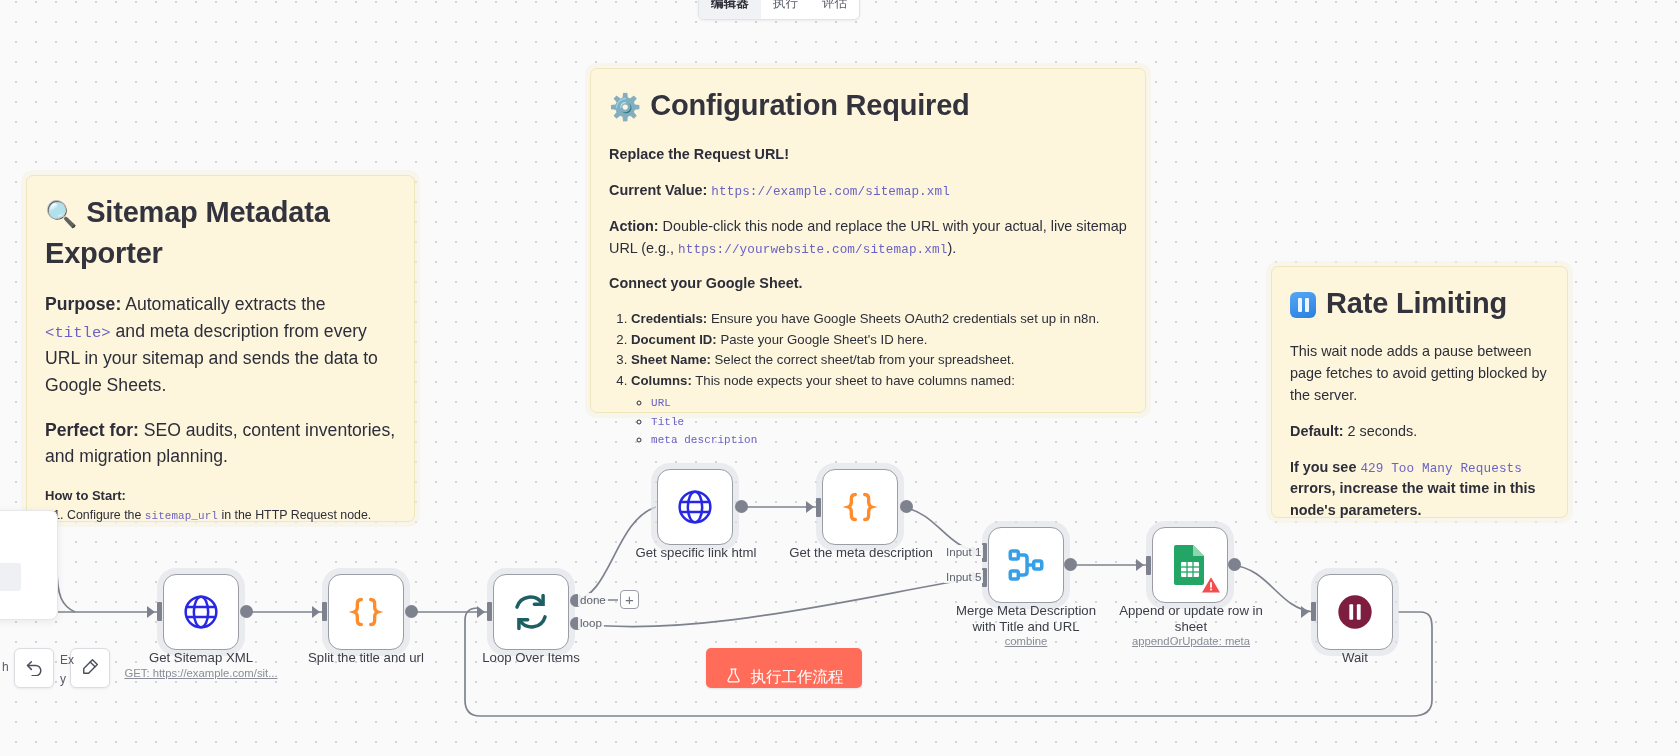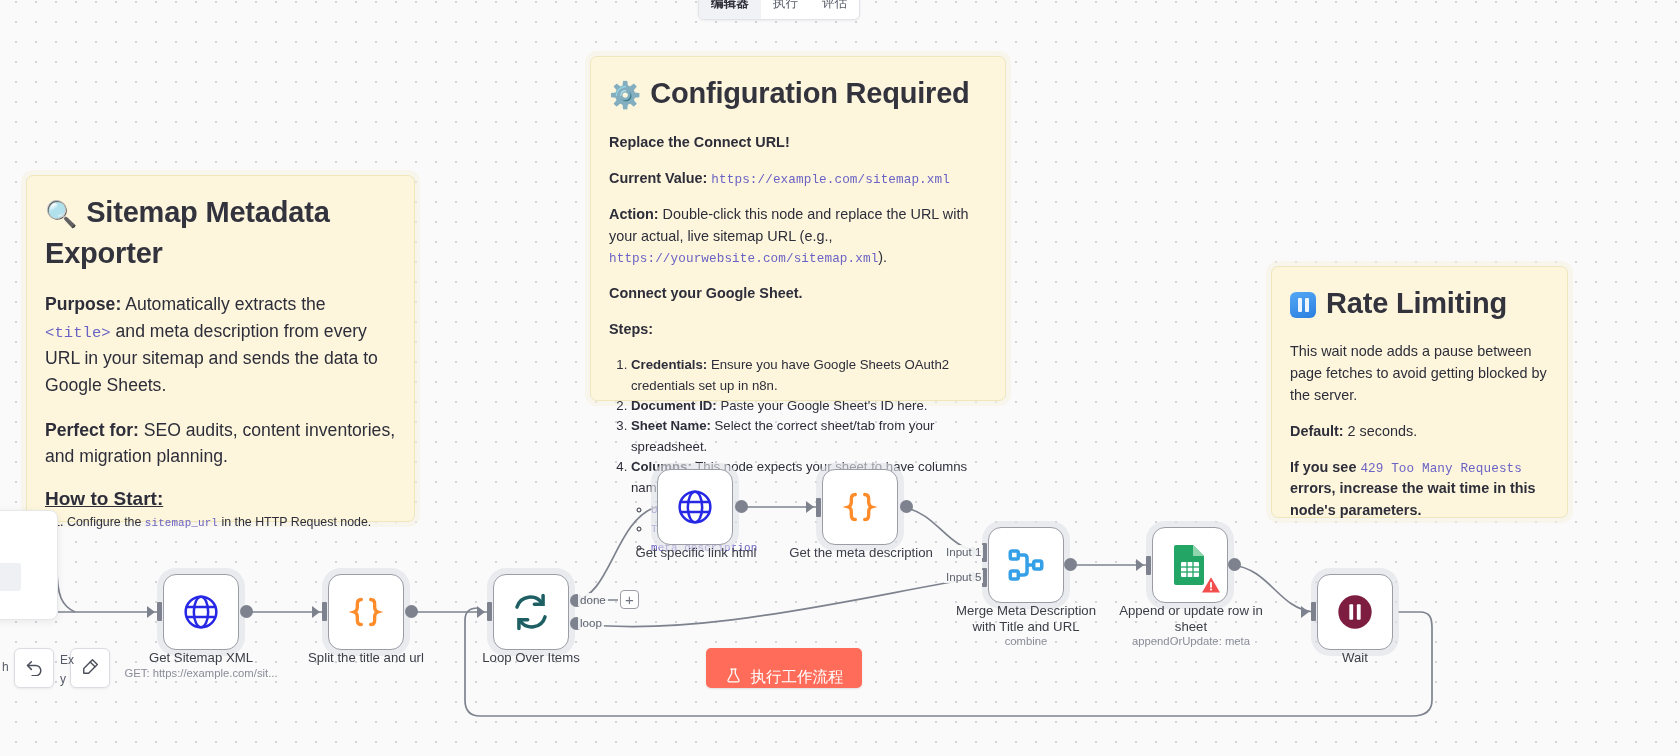--- a/index.html
+++ b/index.html
@@ -49,24 +49,24 @@
     font-family: "Liberation Mono", monospace;
     font-size: 0.88em;
     color: #6a62c4;
     letter-spacing: .1px;
     text-align: center;
   }
   .sticky ol { margin: 0 0 8px 0; padding-left: 22px; font-size: 13.2px; line-height: 1.55; }
   .sticky ol.small { font-size: 12.4px; }
   .sticky ul { margin: 2px 0 0 0; padding-left: 20px; list-style-type: circle; }
   .sticky ul li { font-size: 12.4px; line-height: 1.5; }
-  .sticky .lbl { font-size: 19px; font-weight: 700; margin: 0 0 3px 0; text-decoration: underline; }
+  .sticky .lbl { font-size: 13px; font-weight: 700; margin: 0 0 3px 0; }
 
   #note-sitemap  { left: 26px;  top: 138px; width: 389px; height: 347px; margin-top: 37px; }
-  #note-config   { left: 590px; top: 56px;  width: 416px; height: 345px; }
+  #note-config   { left: 590px; top: 68px;  width: 556px; height: 345px; }
   #note-rate     { left: 1271px;top: 266px; width: 297px; height: 252px; }
 
   
   .ic-pause {
     display: inline-block; width: 26px; height: 26px; border-radius: 6px;
     background: linear-gradient(160deg,#55a8f5,#2a7fe0);
     vertical-align: -5px; margin-right: 10px; position: relative;
   }
   .ic-pause::before, .ic-pause::after {
     content:""; position: absolute; top: 6px; width: 4px; height: 14px;
@@ -95,20 +95,21 @@
     line-height: 1.18;
     z-index: 5;
     white-space: normal;
   }
   .node-sub {
     position: absolute;
     text-align: center;
     font-size: 11.3px;
     color: #8a8d98;
     z-index: 5;
+    text-decoration: underline;
   }
   
   .dot-out {
     position: absolute; width: 13px; height: 13px; border-radius: 50%;
     background: #7d828e; z-index: 6;
   }
   .arrow-in {
     position: absolute; width: 0; height: 0; z-index: 6;
     border-top: 6px solid transparent; border-bottom: 6px solid transparent;
     border-left: 8px solid #7d828e;
@@ -231,29 +232,28 @@
     <div class="lbl">How to Start:</div>
     <ol class="small">
       <li><span>Configure the </span><code>sitemap_url</code><span> in the HTTP Request node.</span></li>
     </ol>
   </div>
 
   <div class="sticky" id="note-config">
     <h1>
       <span class="emj">⚙️</span><span>Configuration Required</span>
     </h1>
-    <p><b>Replace the Connect URL!</b></p>
+    <p><b>Replace the Request URL!</b></p>
     <p>
       <b>Current Value:</b> <code>https://example.com/sitemap.xml</code>
     </p>
     <p>
       <b>Action:</b><span> Double-click this node and replace the URL with your actual, live sitemap URL (e.g., </span><code>https://yourwebsite.com/sitemap.xml</code><span>).</span>
     </p>
     <p><b>Connect your Google Sheet.</b></p>
-    <p><b>Steps:</b></p>
     <ol>
       <li><b>Credentials:</b><span> Ensure you have Google Sheets OAuth2 credentials set up in n8n.</span></li>
       <li><b>Document ID:</b><span> Paste your Google Sheet's ID here.</span></li>
       <li><b>Sheet Name:</b><span> Select the correct sheet/tab from your spreadsheet.</span></li>
       <li><b>Columns:</b><span> This node expects your sheet to have columns named:</span>
         <ul>
           <li><code>URL</code></li>
           <li><code>Title</code></li>
           <li><code>meta description</code></li>
         </ul>

